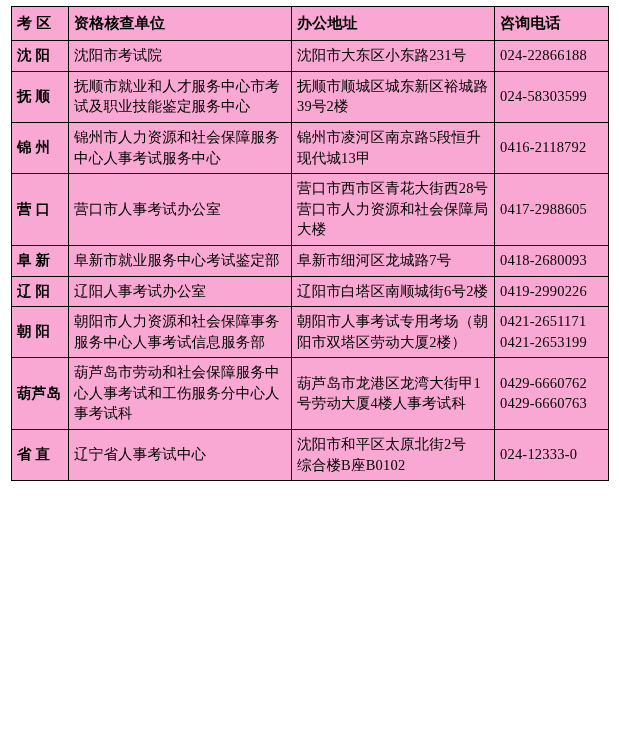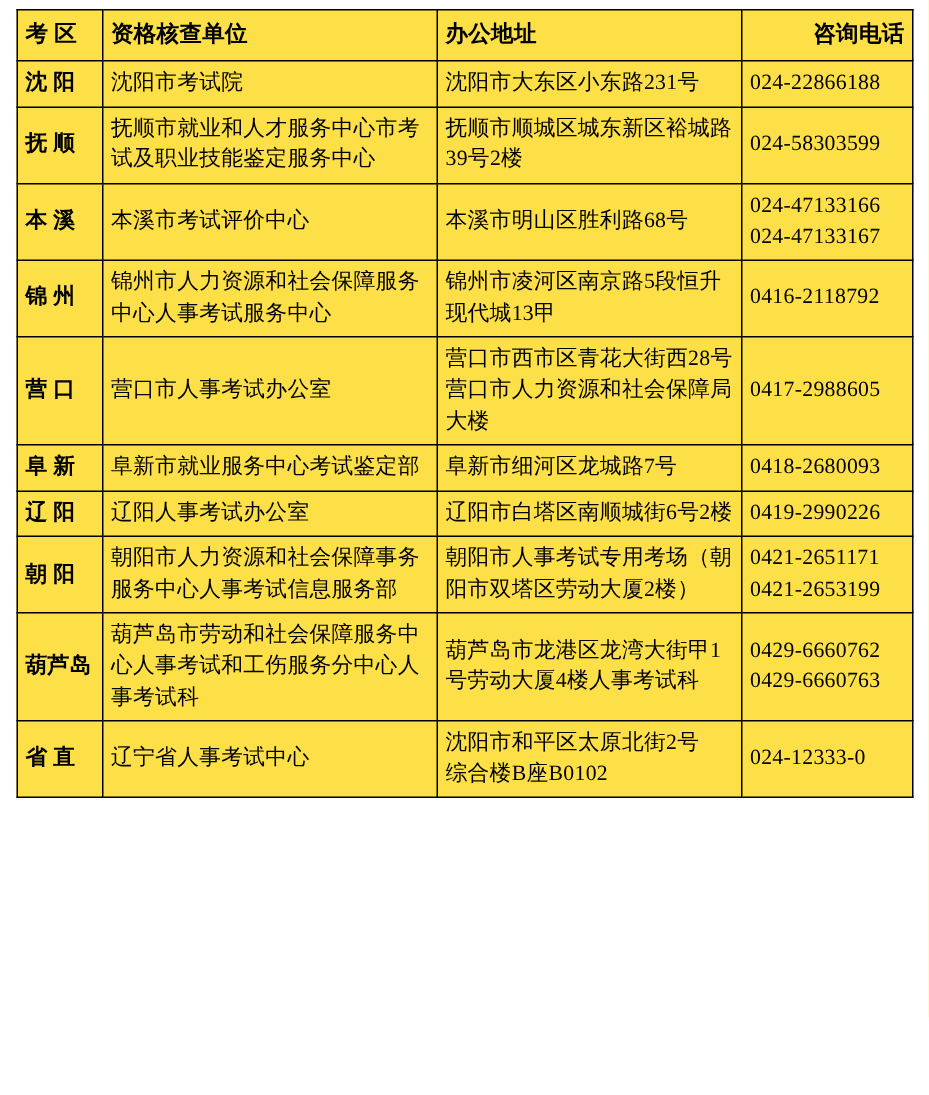--- a/index.html
+++ b/index.html
@@ -20,21 +20,21 @@
     height: 730px;
     background: #ffffff;
   }
   table.qualification-table {
     position: absolute;
     left: 11px;
     top: 6px;
     width: 597px;
     border-collapse: collapse;
     table-layout: fixed;
-    background: #fde047;
+    background: #f9a8d4;
   }
   table.qualification-table td,
   table.qualification-table th {
     border: 1px solid #000000;
     padding: 4px 5px 5px 5px;
     vertical-align: middle;
     text-align: left;
     font-size: 14.5px;
     line-height: 1.42;
     letter-spacing: 0.2px;
@@ -76,42 +76,35 @@
       <col class="c-district">
       <col class="c-unit">
       <col class="c-address">
       <col class="c-phone">
     </colgroup>
     <thead>
       <tr>
         <th class="cell-district">考 区</th>
         <th class="cell-unit">资格核查单位</th>
         <th class="cell-address">办公地址</th>
-        <th class="cell-phone" style="font-size:15px;line-height:1.42;text-align:right;">咨询电话</th>
+        <th class="cell-phone" style="font-size:15px;line-height:1.42;">咨询电话</th>
       </tr>
     </thead>
     <tbody id="table-body">
         <tr>
           <td class="cell-district">沈 阳</td>
           <td class="cell-unit">沈阳市考试院</td>
           <td class="cell-address">沈阳市大东区小东路231号</td>
           <td class="cell-phone">024-22866188</td>
         </tr>
         <tr>
           <td class="cell-district">抚 顺</td>
           <td class="cell-unit">抚顺市就业和人才服务中心市考试及职业技能鉴定服务中心</td>
           <td class="cell-address">抚顺市顺城区城东新区裕城路39号2楼</td>
           <td class="cell-phone">024-58303599</td>
-        </tr>
-        <tr>
-          <td class="cell-district">本 溪</td>
-          <td class="cell-unit">本溪市考试评价中心</td>
-          <td class="cell-address">本溪市明山区胜利路68号</td>
-          <td class="cell-phone">024-47133166
-024-47133167</td>
         </tr>
         <tr>
           <td class="cell-district">锦 州</td>
           <td class="cell-unit">锦州市人力资源和社会保障服务中心人事考试服务中心</td>
           <td class="cell-address">锦州市凌河区南京路5段恒升现代城13甲</td>
           <td class="cell-phone">0416-2118792</td>
         </tr>
         <tr>
           <td class="cell-district">营 口</td>
           <td class="cell-unit">营口市人事考试办公室</td>

